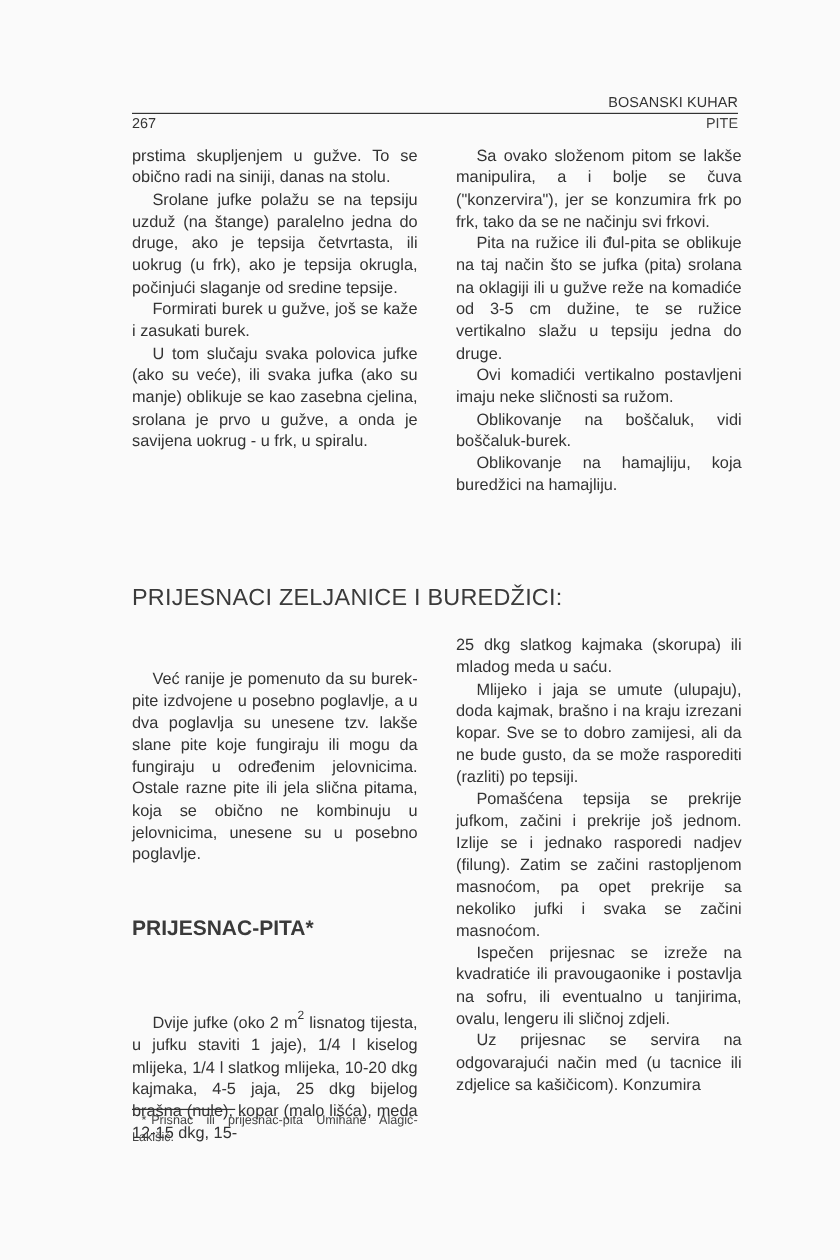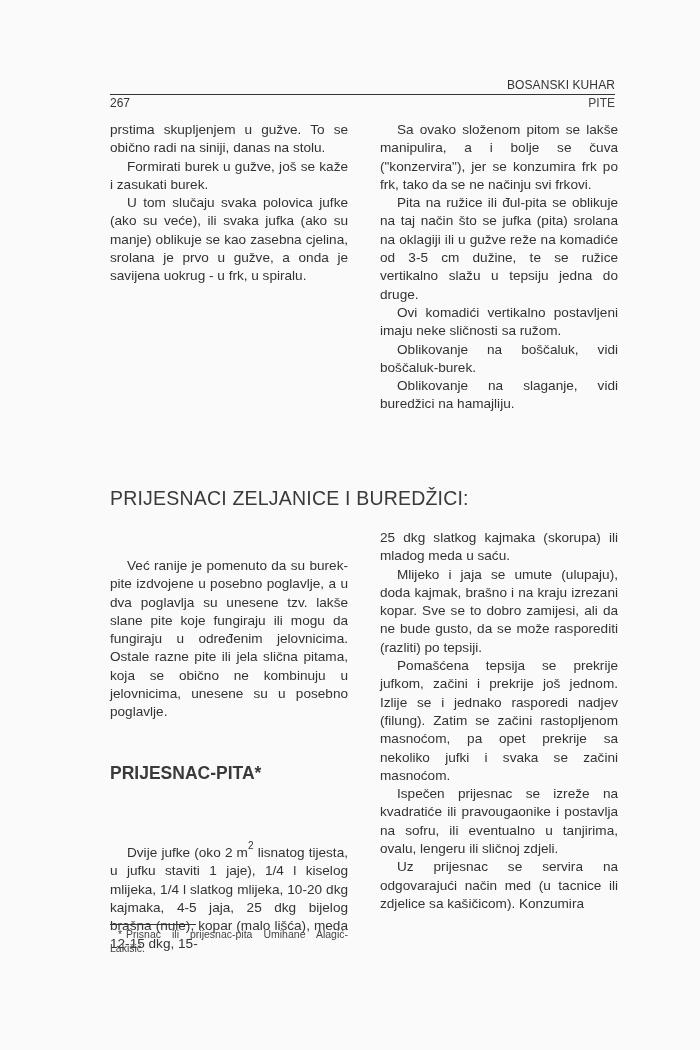--- a/index.html
+++ b/index.html
@@ -41,30 +41,31 @@
 
   <div class="running-header">
     <span class="book-title">BOSANSKI KUHAR</span>
     <div class="header-rule"></div>
     <span class="page-number">267</span>
     <span class="section-name">PITE</span>
   </div>
 
   <div class="col top-left">
     <p class="noindent">prstima skupljenjem u gužve. To se obično radi na siniji, danas na stolu.</p>
+    <p>Srolane jufke polažu se na tepsi­ju uzduž (na štange) paralelno jedna do druge, ako je tepsija četvr­tasta, ili uokrug (u frk), ako je tepsi­ja okrugla, počinjući slaganje od sredine tepsije.</p>
     <p>Formirati burek u gužve, još se kaže i zasukati burek.</p>
     <p>U tom slučaju svaka polovica jufke (ako su veće), ili svaka jufka (ako su manje) oblikuje se kao zasebna cjelina, srolana je prvo u gužve, a onda je savijena uokrug - u frk, u spiralu.</p>
   </div>
 
   <div class="col top-right">
     <p>Sa ovako složenom pitom se lakše manipulira, a i bolje se čuva ("konzervira"), jer se konzumira frk po frk, tako da se ne načinju svi frkovi.</p>
     <p>Pita na ružice ili đul-pita se oblikuje na taj način što se jufka (pita) srolana na oklagiji ili u gužve reže na komadiće od 3-5 cm dužine, te se ružice vertikalno slažu u tepsiju jedna do druge.</p>
     <p>Ovi komadići vertikalno postav­ljeni imaju neke sličnosti sa ružom.</p>
     <p>Oblikovanje na boščaluk, vidi boščaluk-burek.</p>
-    <p>Oblikovanje na slaganje, vidi buredžici na hamajliju.</p>
+    <p>Oblikovanje na hamajliju, koja buredžici na hamajliju.</p>
   </div>
 
   <h2 class="chapter-heading">PRIJESNACI ZELJANICE I BUREDŽICI:</h2>
 
   <div class="col mid-left">
     <p>Već ranije je pomenuto da su burek-pite izdvojene u posebno poglavlje, a u dva poglavlja su une­sene tzv. lakše slane pite koje fun­giraju ili mogu da fungiraju u određenim jelovnicima. Ostale razne pite ili jela slična pitama, koja se obično ne kombinuju u jelovnici­ma, unesene su u posebno poglavlje.</p>
   </div>
 
   <h3 class="recipe-heading">PRIJESNAC-PITA*</h3>
 

